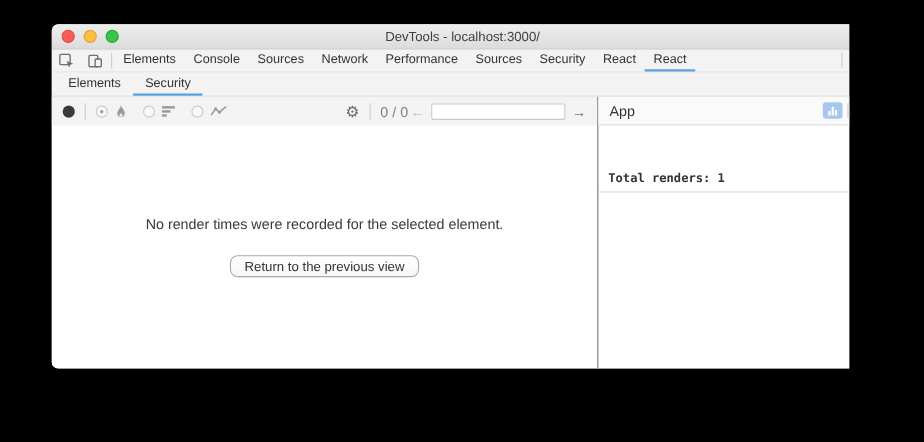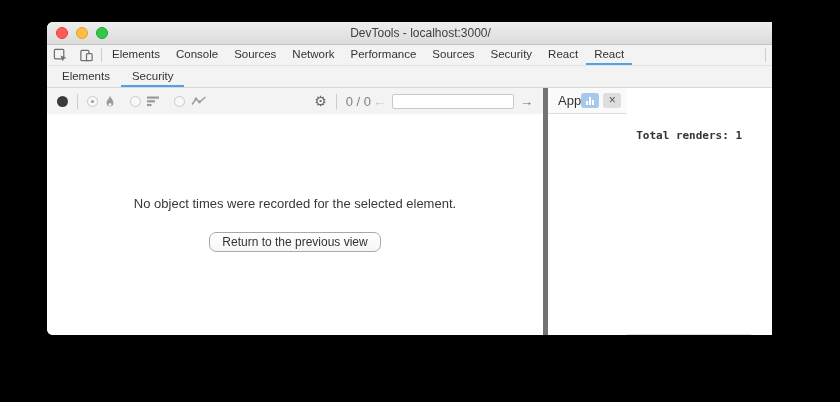--- a/index.html
+++ b/index.html
@@ -45,21 +45,21 @@
   
   .subtabbar {
     height: 22px; flex: 0 0 22px; background: #f3f3f3; border-bottom: 1px solid #d8d8d8;
     display: flex; align-items: stretch; font-size: 11.5px; color: #333; padding-left: 4px;
   }
   .subtab { display: flex; align-items: center; padding: 0 11px; border-bottom: 2px solid transparent; }
   .subtab.selected { border-bottom-color: var(--accent); }
   
   .bodyrow { flex: 1; display: flex; min-height: 0; }
   .left-pane { flex: 1; display: flex; flex-direction: column; background: #fff; min-width: 0; }
-  .right-pane { flex: 0 0 251px; border-left: 5px solid #737373; background: #fff; display: flex; flex-direction: row; }
+  .right-pane { flex: 0 0 251px; border-left: 1px solid #737373; background: #fff; display: flex; flex-direction: column; }
   
   .ptoolbar {
     height: 26px; flex: 0 0 26px; background: #f3f3f3;
     display: flex; align-items: center; padding: 0 8px 0 10px; gap: 0;
   }
   .record { width: 11px; height: 11px; border-radius: 50%; background: #3a3a3a; }
   .tdiv { width: 1px; height: 15px; background: #ccc; margin: 0 9px; }
   .viewsel { display: flex; align-items: center; gap: 6px; margin-right: 14px; }
   .radio { width: 11px; height: 11px; border: 1px solid #c9c9c9; border-radius: 50%; position: relative; background: #f8f8f8; }
   .radio.on::after { content: ""; position: absolute; left: 3px; top: 3px; width: 3px; height: 3px; border-radius: 50%; background: #9a9a9a; }
@@ -181,21 +181,21 @@
           <span class="spacer"></span>
           <span class="gear">⚙</span>
           <span class="tdiv"></span>
           <span class="counter">0 / 0</span>
           <span class="nav-arrow prev">←</span>
           <span class="slider-box"></span>
           <span class="nav-arrow next">→</span>
         </div>
 
         <div class="empty">
-          <div class="empty-msg">No object times were recorded for the selected element.</div>
+          <div class="empty-msg">No render times were recorded for the selected element.</div>
           <button class="return-btn">Return to the previous view</button>
         </div>
       </div>
 
       <div class="right-pane">
         <div class="panel-header">
           <span>App</span>
           <span class="panel-btns">
             <span class="chart-btn">
               <span class="cbar" style="height:4px"></span>

